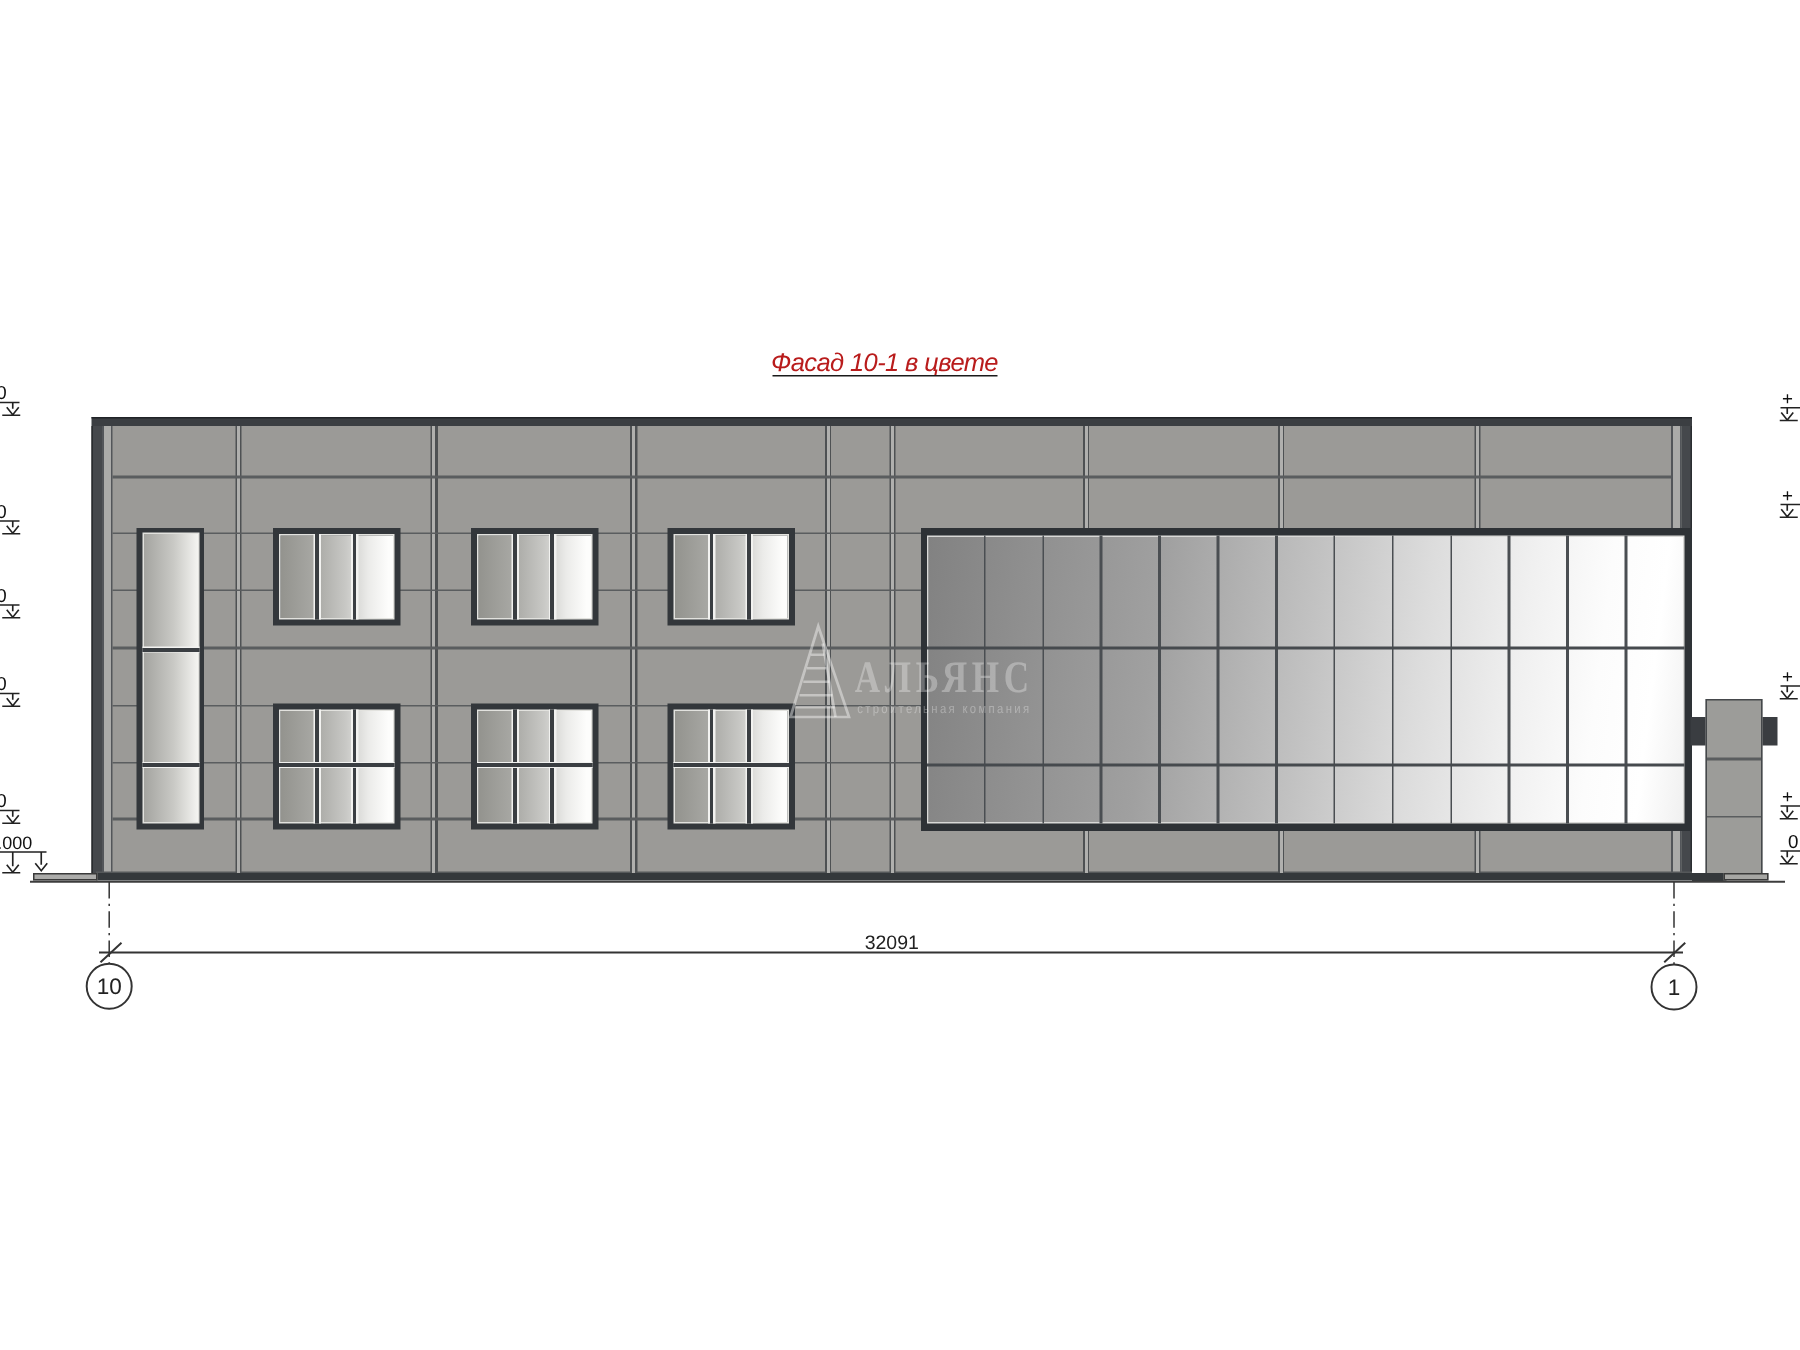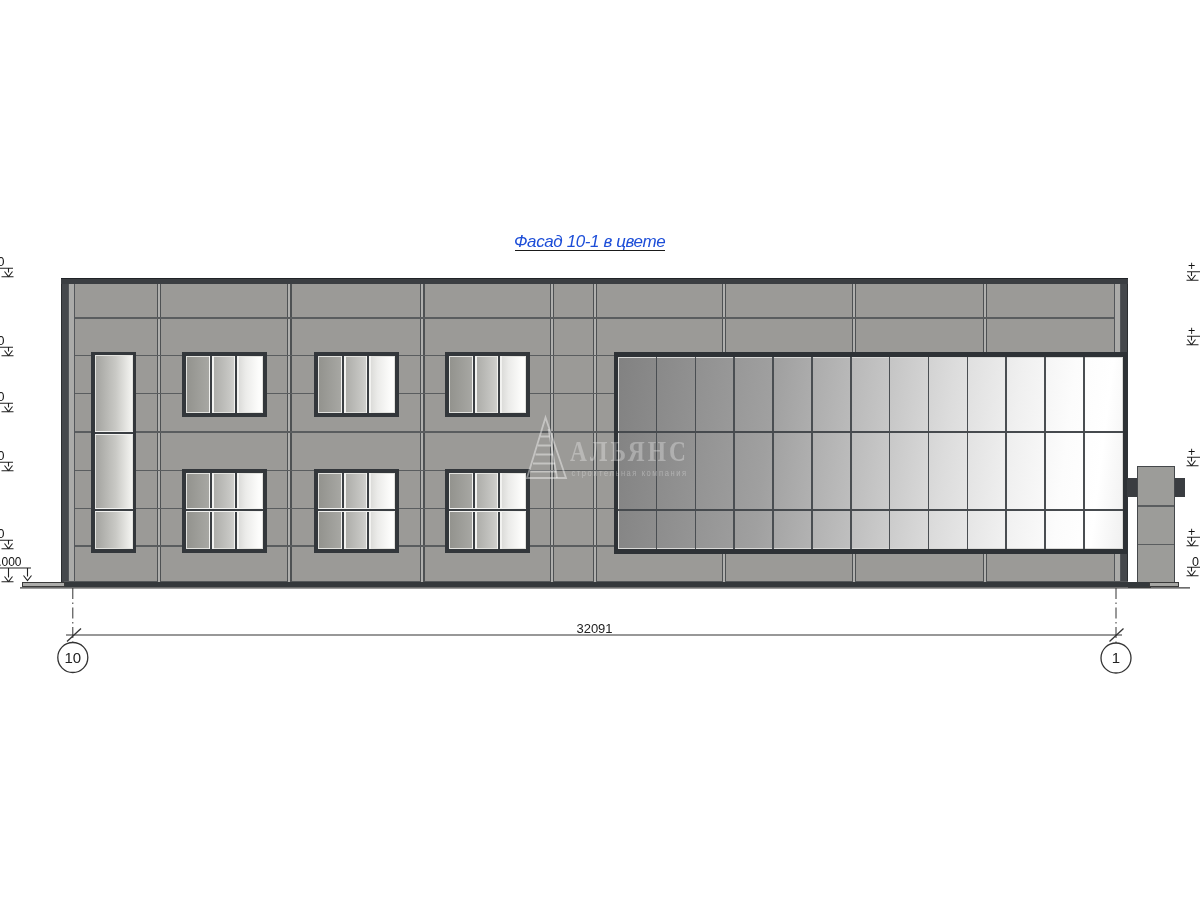--- a/index.html
+++ b/index.html
@@ -1,20 +1,20 @@
 <!DOCTYPE html>
 <html><head>
 <meta charset="utf-8">
 <style>
   html,body{margin:0;padding:0;background:#ffffff;}
   #page{position:relative;width:1200px;height:900px;background:#ffffff;overflow:hidden;
         font-family:"Liberation Sans", sans-serif;}
   .abs{position:absolute;}
   #title{position:absolute;left:514px;top:232px;width:150px;text-align:center;
-         font-style:italic;font-size:17px;color:#1d4ed8;letter-spacing:-0.4px;
+         font-style:italic;font-size:17px;color:#b91c1c;letter-spacing:-0.4px;
          white-space:nowrap;}
   
   .hj{position:absolute;height:1.4px;background:#5a5d5f;z-index:3;}
   
   .vj{position:absolute;width:4.4px;background:linear-gradient(to right,#4e5153 0 1.1px,#b0b0ae 1.1px 3.3px,#4e5153 3.3px 4.4px);z-index:2;}
   
   .win{position:absolute;background:#33373b;box-sizing:border-box;z-index:4;}
   .glass{position:absolute;box-sizing:border-box;}
   .mulv{position:absolute;background:linear-gradient(to right,#f2f2f0 0 1px,#3a3e42 1px 3.4px,#f2f2f0 3.4px 4.4px);width:4.4px;}
   .mulh{position:absolute;background:linear-gradient(to bottom,#f2f2f0 0 1px,#3a3e42 1px 3.4px,#f2f2f0 3.4px 4.4px);height:4.4px;}

